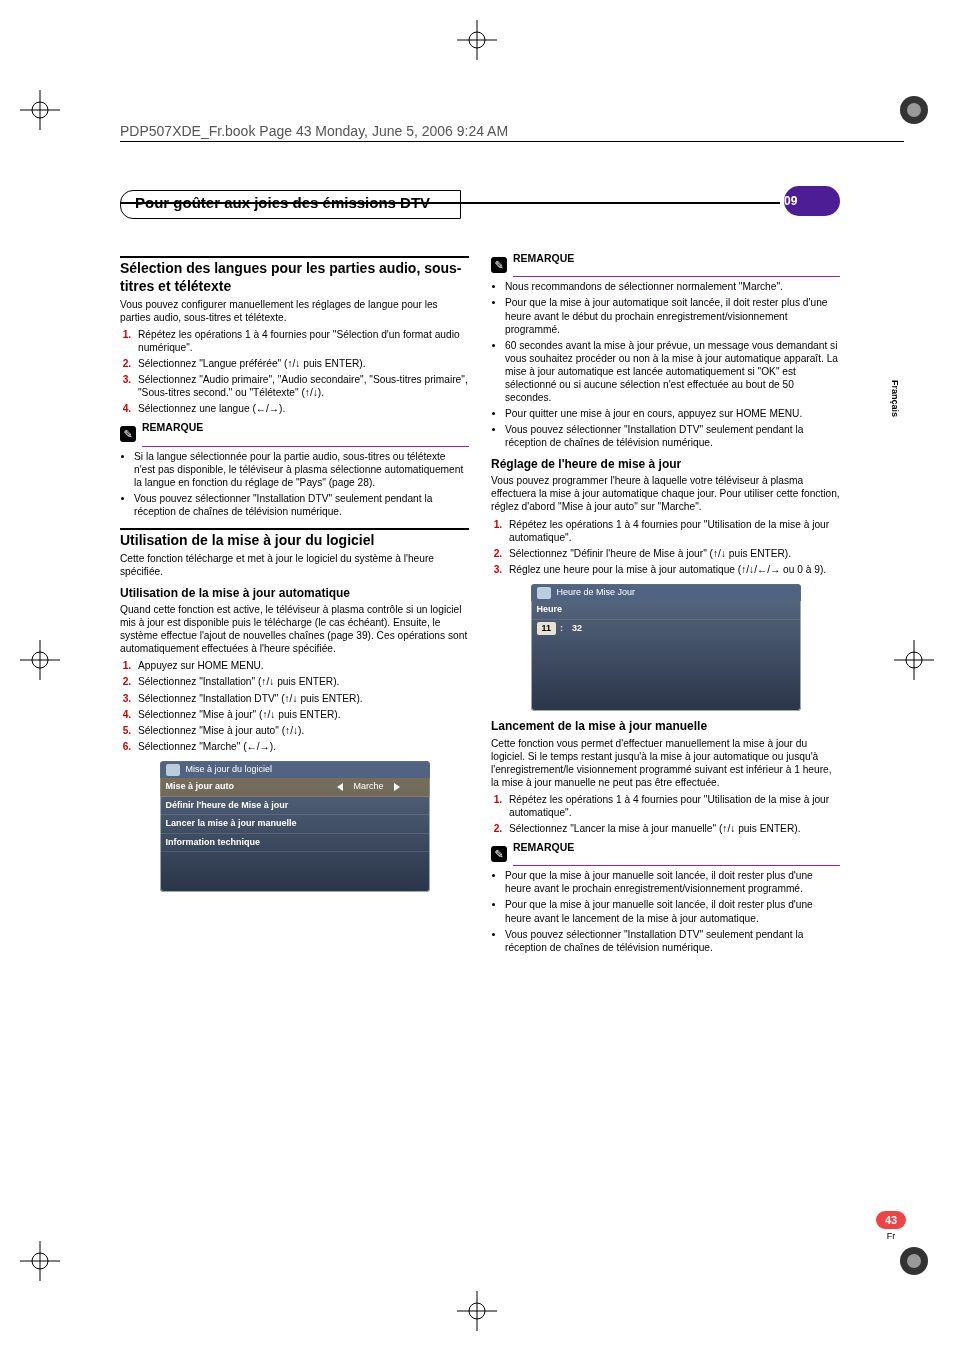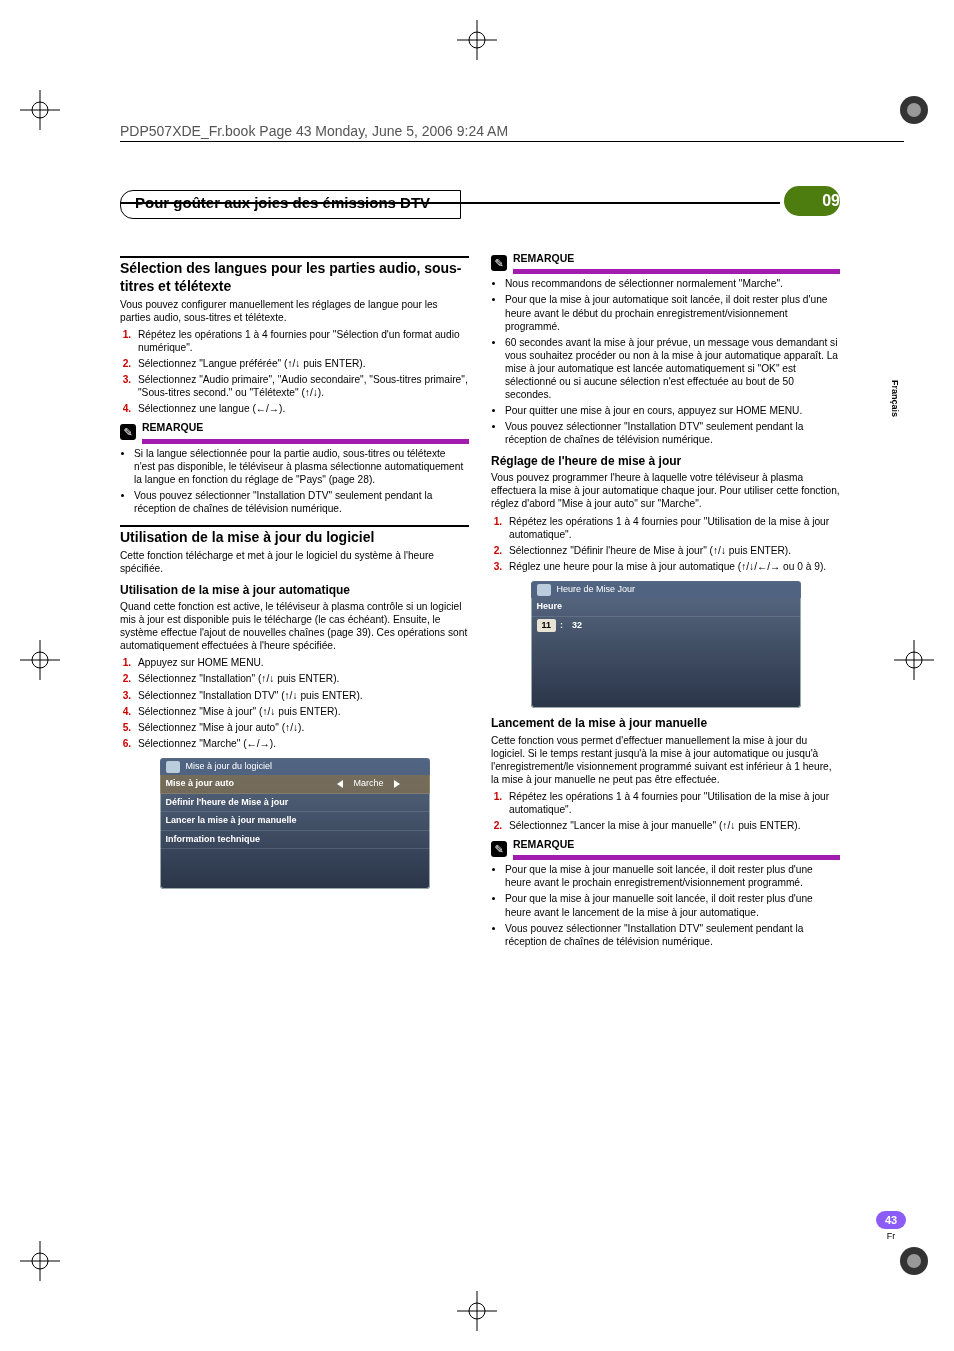--- a/index.html
+++ b/index.html
@@ -44,26 +44,26 @@
     height:1.5px;
     background:#000;
     z-index:-1;
   }
   .chapter-num {
     position: absolute;
     right: 0;
     top: -4px;
     width: 56px;
     height: 30px;
-    background: #4d7c0f;
+    background: #4c1d95;
     color: #fff;
     border-radius: 15px;
-    text-align: right;
+    text-align: left;
     font-weight: bold;
-    font-size: 16px;
+    font-size: 12px;
     line-height: 30px;
   }
   .columns {
     display: flex;
     gap: 22px;
   }
   .col {
     width: 350px;
     font-size: 10.2px;
     line-height: 1.28;
@@ -107,23 +107,23 @@
     width:16px; height:16px;
     background:#000;
     border-radius:3px;
     display:flex; align-items:center; justify-content:center;
     color:#fff;
     font-size:11px;
   }
   .note-title {
     font-weight:bold;
     font-size:10.5px;
-    border-bottom:5px solid #a21caf;
+    border-bottom:1px solid #a21caf;
     flex:1;
-    padding-bottom:4px;
+    padding-bottom:11px;
   }
   ul.bullets {
     margin:2px 0 6px 0;
     padding-left:14px;
   }
   ul.bullets li {
     margin-bottom:3px;
   }
   
   .ui-panel {
@@ -192,21 +192,21 @@
     font-weight:bold;
   }
   .page-foot {
     position:absolute;
     right:48px;
     bottom:110px;
     text-align:center;
     font-size:9px;
   }
   .page-badge{
-    background:#8b5cf6;color:#fff;
+    background:#ef4444;color:#fff;
     border-radius:9px;
     width:30px;height:18px;
     line-height:18px;
     font-weight:bold;
     font-size:11px;
     margin:0 auto 2px auto;
   }
   .reg-tl, .reg-tr, .reg-bl, .reg-br, .reg-ml, .reg-mr, .reg-tc, .reg-bc {
     position:absolute;
     width:40px;height:40px;

